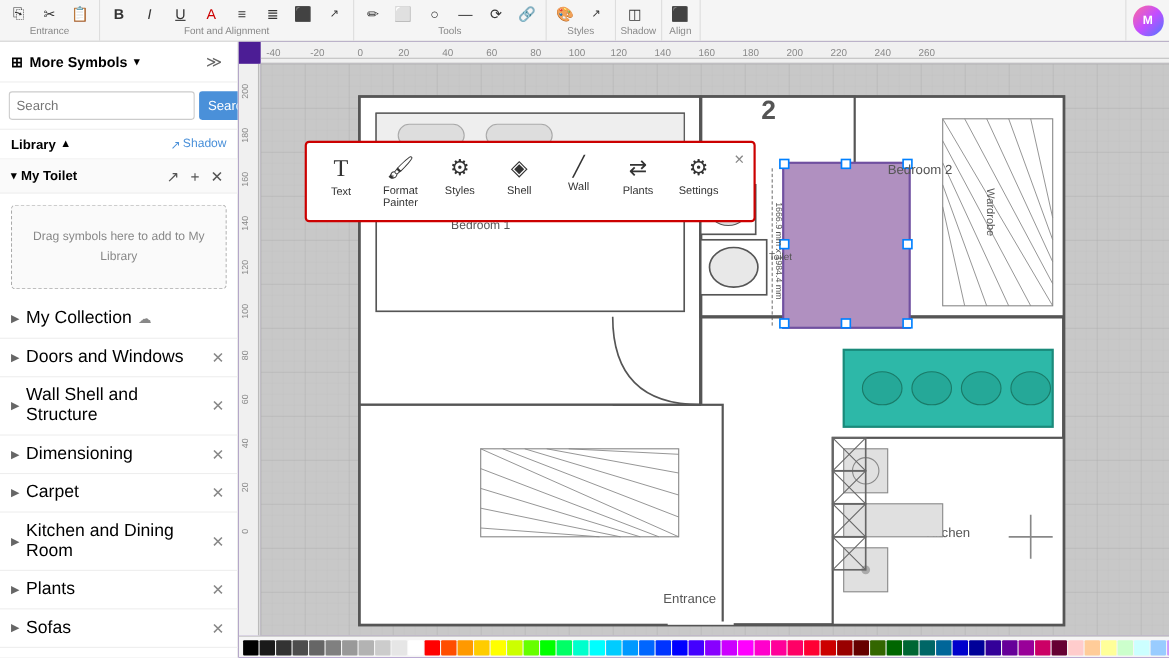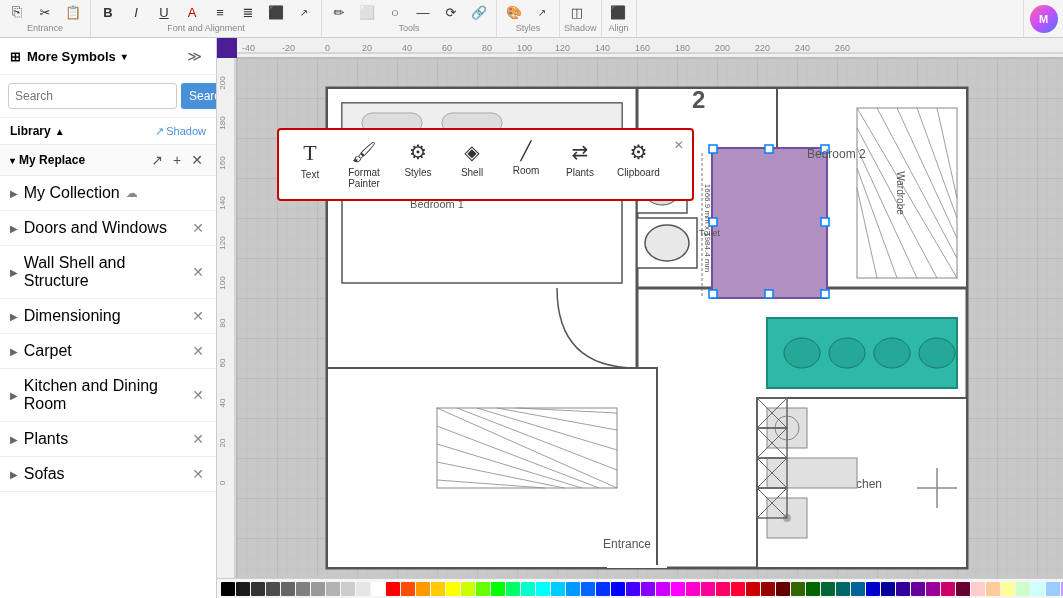--- a/index.html
+++ b/index.html
@@ -344,29 +344,32 @@
       </div>
       <div class="manage-link">
         <span>↗</span>
         <span>Shadow</span>
       </div>
     </div>
 
     <div class="my-library-header">
       <div class="my-library-label">
         <span style="font-size:10px">▾</span>
-        <span>My Replace</span>
+        <span>My Toilet</span>
       </div>
       <div class="my-library-actions">
         <button class="icon-btn">↗</button>
         <button class="icon-btn">+</button>
         <button class="icon-btn">✕</button>
       </div>
     </div>
 
+    <div class="drop-zone">
+      <span>Drag symbols here to add to My Library</span>
+    </div>
 
     <div class="category-list">
     <div class="category-item">
       <div class="category-left">
         <span class="category-arrow">▶</span>
         <span class="category-name">My Collection</span>
         <span style="font-size:12px;color:#888;">☁</span>
       </div>
 
     </div>
@@ -616,31 +619,31 @@
             <span class="ft-label">Styles</span>
           </div>
 
           <div class="ft-btn">
             <span class="ft-icon">◈</span>
             <span class="ft-label">Shell</span>
           </div>
 
           <div class="ft-btn">
             <span class="ft-icon" style="font-size:18px">╱</span>
-            <span class="ft-label">Room</span>
+            <span class="ft-label">Wall</span>
           </div>
 
           <div class="ft-btn">
             <span class="ft-icon">⇄</span>
             <span class="ft-label">Plants</span>
           </div>
 
           <div class="ft-btn">
             <span class="ft-icon">⚙</span>
-            <span class="ft-label">Clipboard</span>
+            <span class="ft-label">Settings</span>
           </div>
 
           <button style="align-self:flex-start; border:none; background:none; cursor:pointer; font-size:12px; color:#888; padding:2px;">✕</button>
         </div>
       </div>
 
     </div>
 
     <div class="color-palette" id="color-palette-bar">
     <div class="color-swatch" style="background: rgb(0, 0, 0);"></div>

